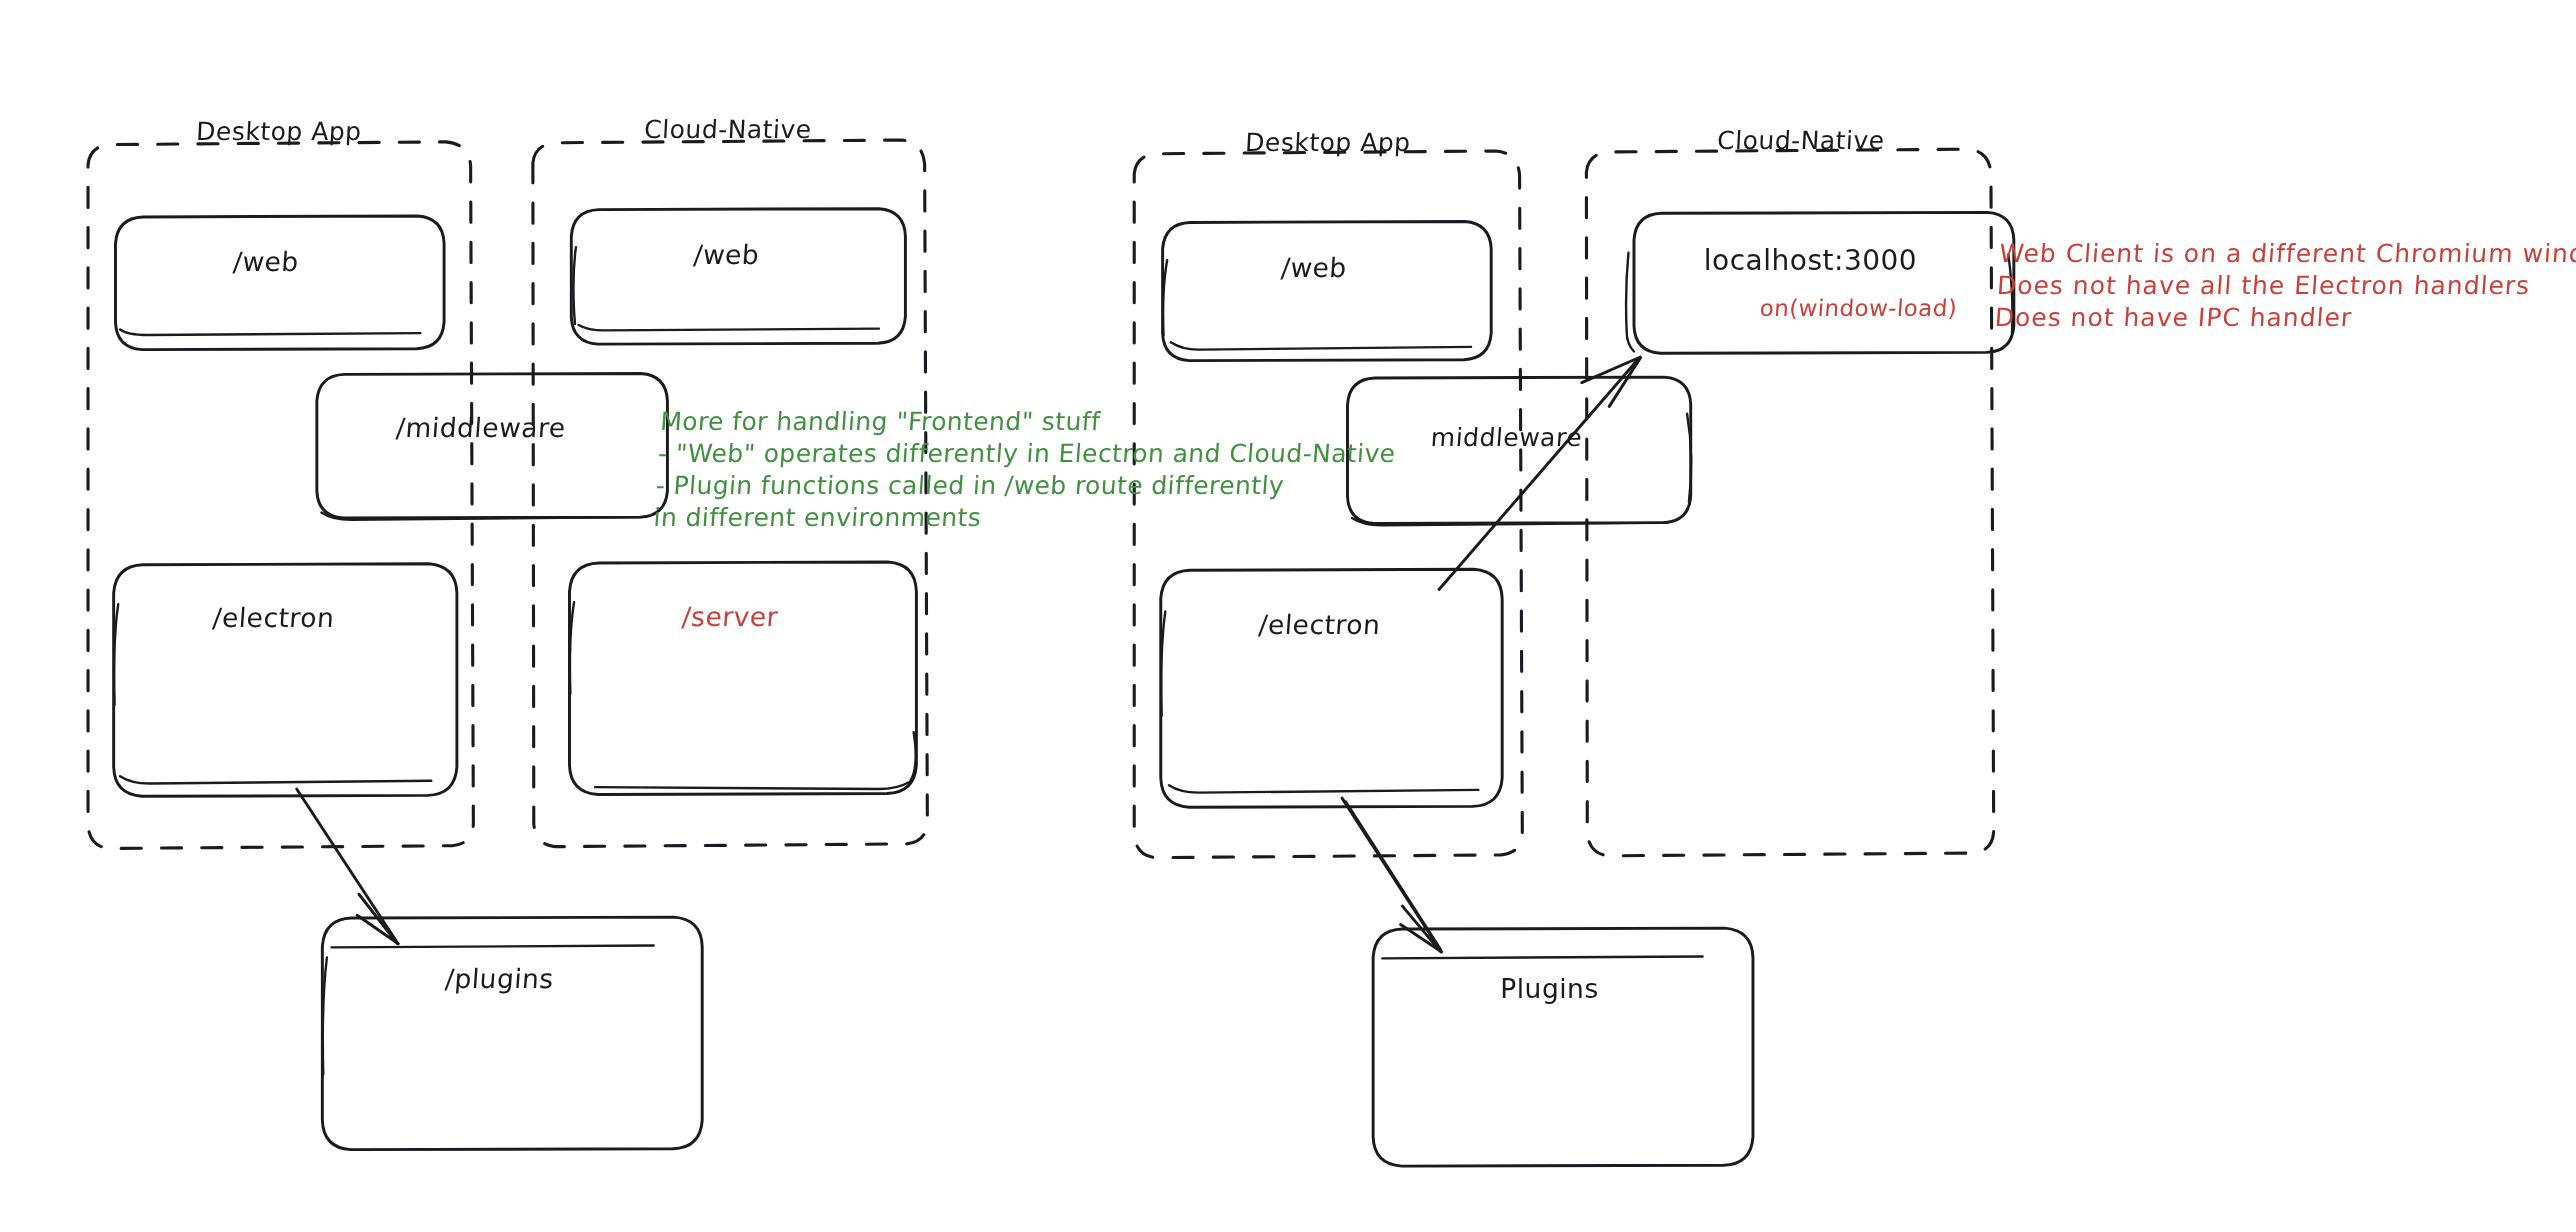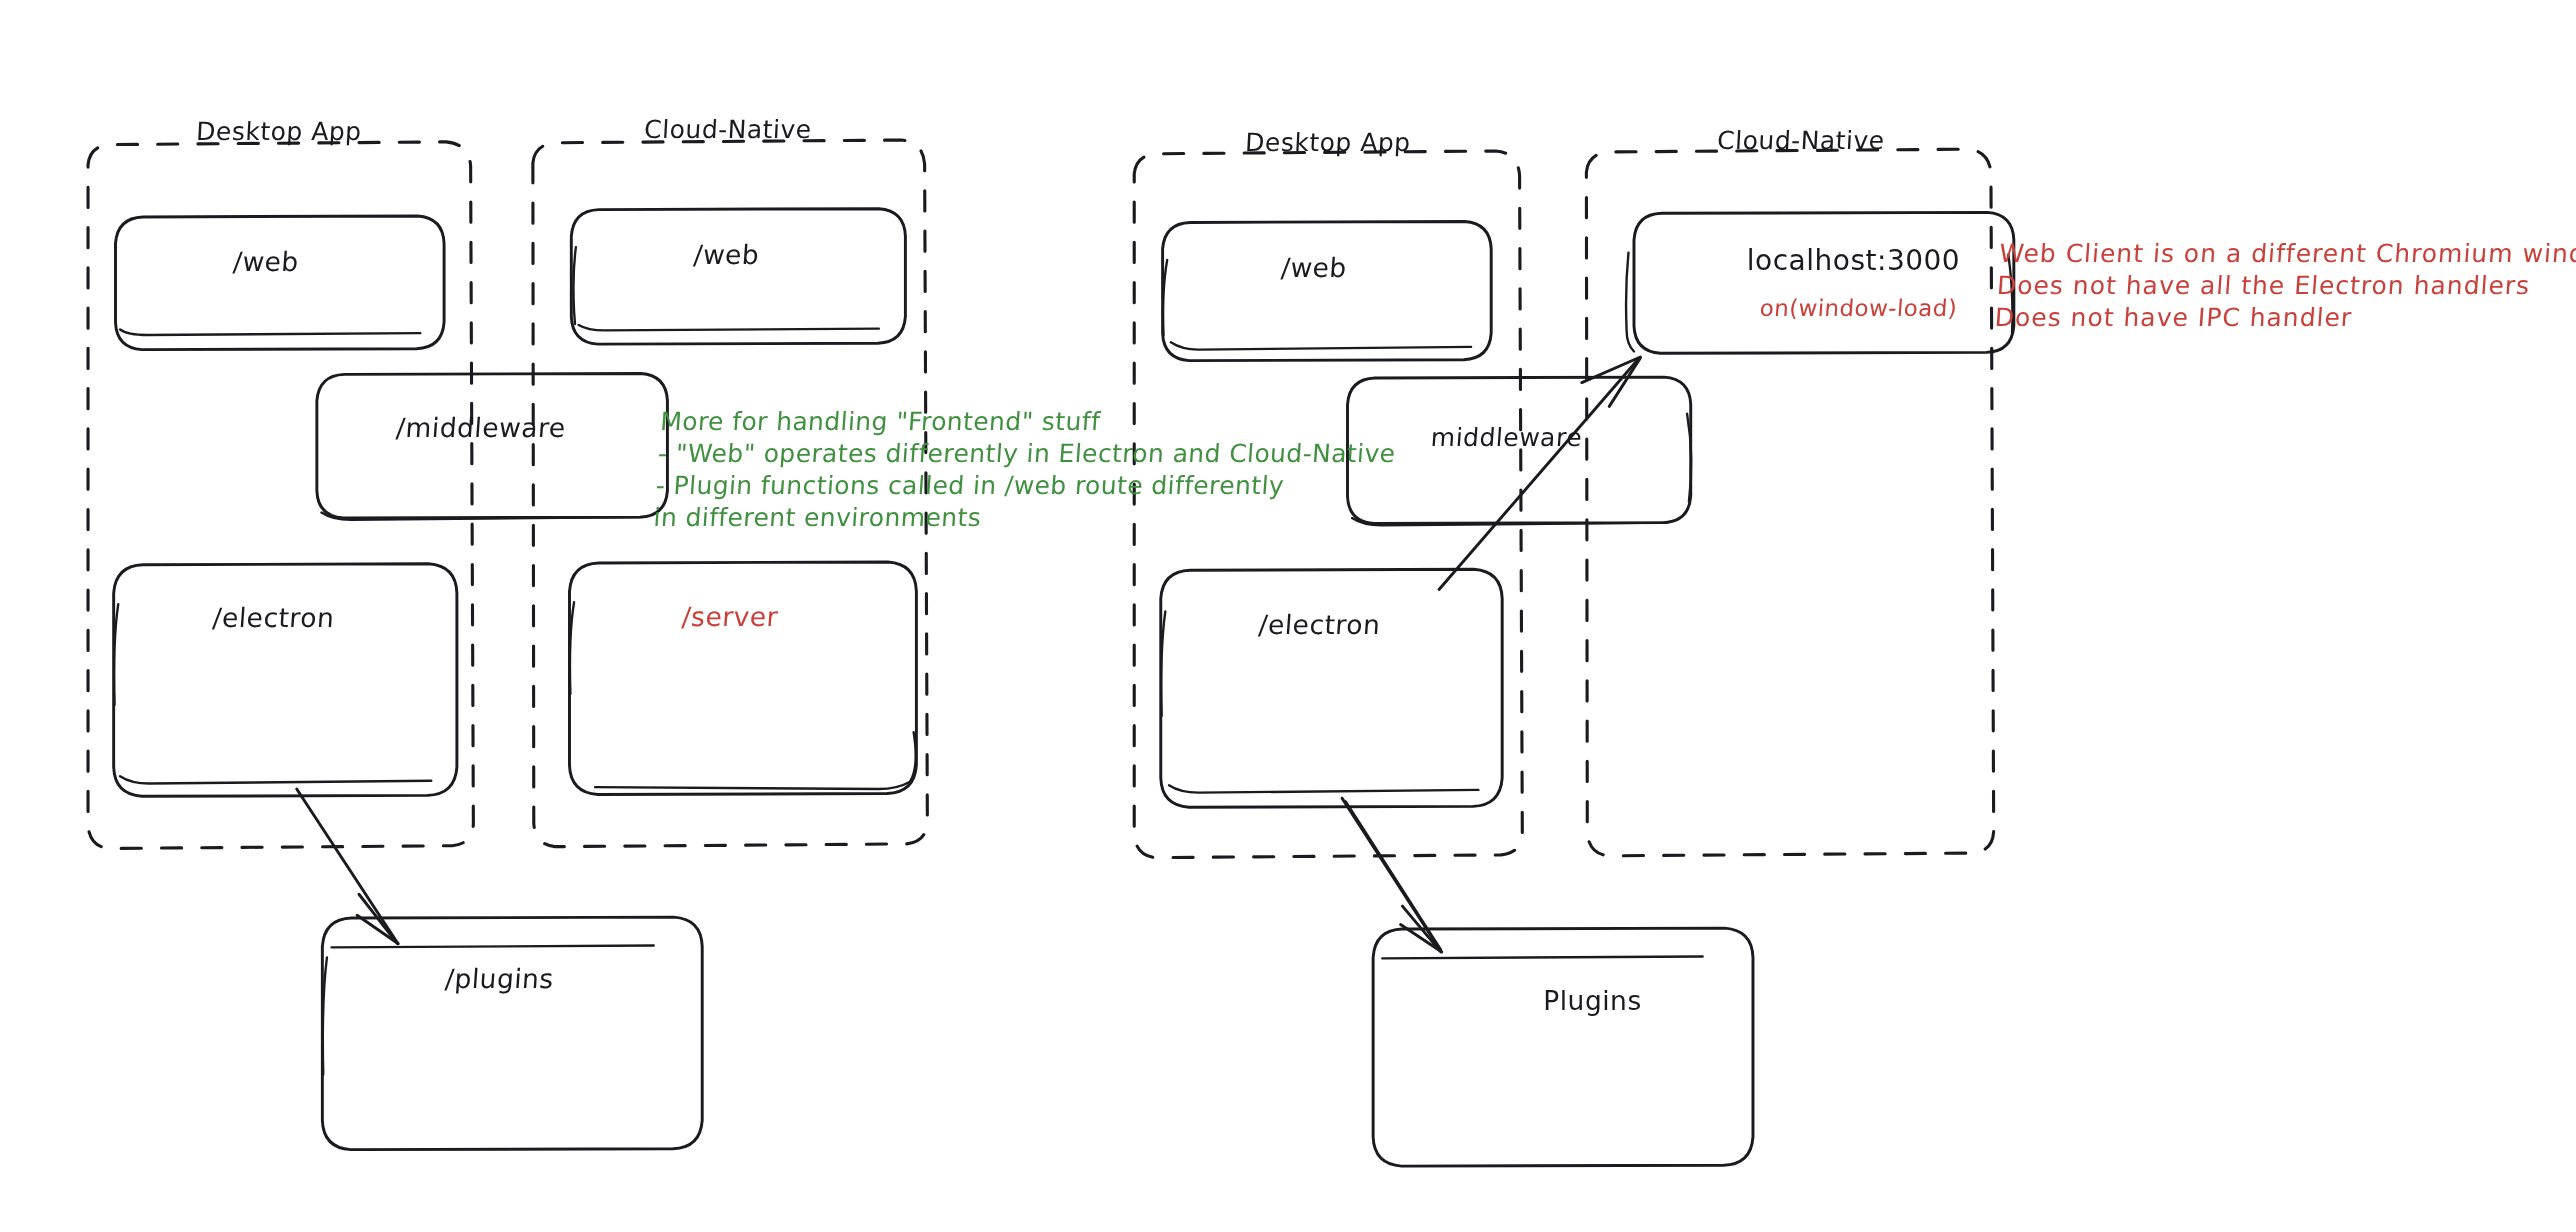--- a/index.html
+++ b/index.html
@@ -30,21 +30,21 @@
   .group-title {
     font-size: 25px;
     text-align: center;
     transform: skewX(-3deg);
   }
   .node-label {
     font-size: 26.5px;
     text-align: center;
     transform: skewX(-4deg);
   }
-  .node-label.plain { transform: skewX(0deg); padding-left: 43px; }
+  .node-label.plain { transform: skewX(0deg); }
   .red { color: #c9403a; }
   .note {
     position: absolute;
     white-space: pre;
     font-size: 25px;
     line-height: 1.28;
     font-family: "DejaVu Sans", sans-serif;
     letter-spacing: 0.4px;
     transform: skewX(-4deg);
   }
@@ -202,16 +202,16 @@
 <div class="lbl node-label" style="left:1163px; top:252px; width:302px;">/web</div>
 
 <div class="lbl node-label plain" style="left:1634px; top:244px; width:353px; font-size:28px;">localhost:3000</div>
 
 <div class="sub-label" style="left:1721px; top:295px; width:275px; text-align:center;">on(window-load)</div>
 
 <div class="lbl node-label" style="left:1348px; top:423px; width:317px; font-size:25px;">middleware</div>
 
 <div class="lbl node-label" style="left:1161px; top:609px; width:317px;">/electron</div>
 
-<div class="lbl node-label plain" style="left:1373px; top:973px; width:353px;margin-top:12px;">Plugins</div>
+<div class="lbl node-label plain" style="left:1373px; top:973px; width:353px;">Plugins</div>
 
 <div class="note red-note" style="left:1997px; top:238px; letter-spacing:1px;"><span>Web Client is on a different Chromium window</span><br><span>Does not have all the Electron handlers</span><br><span>Does not have IPC handler</span></div>
 
 
 </body></html>

